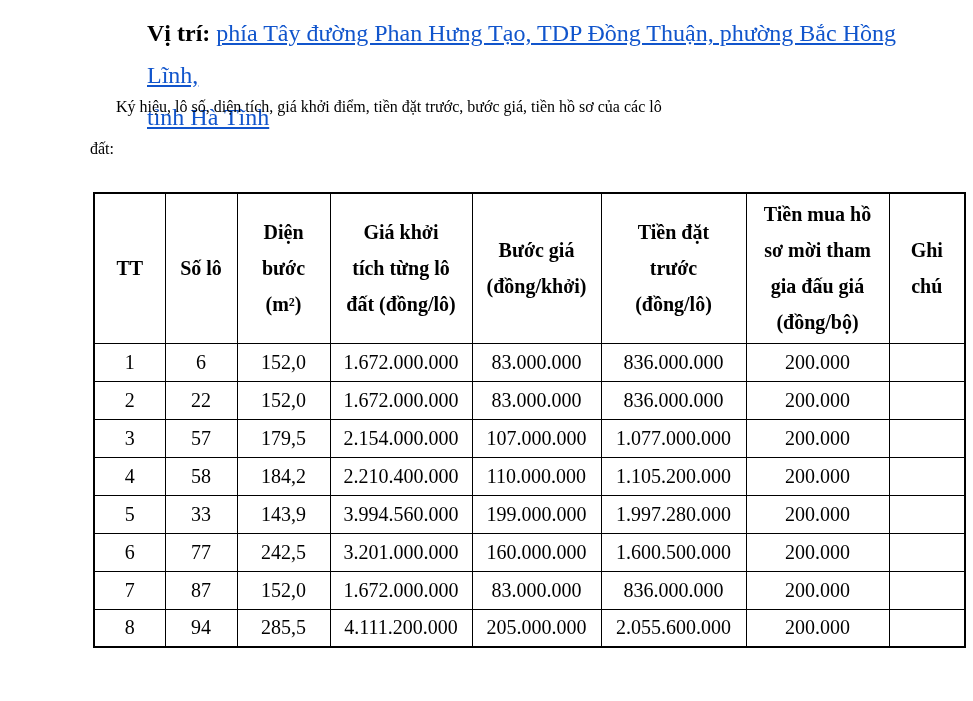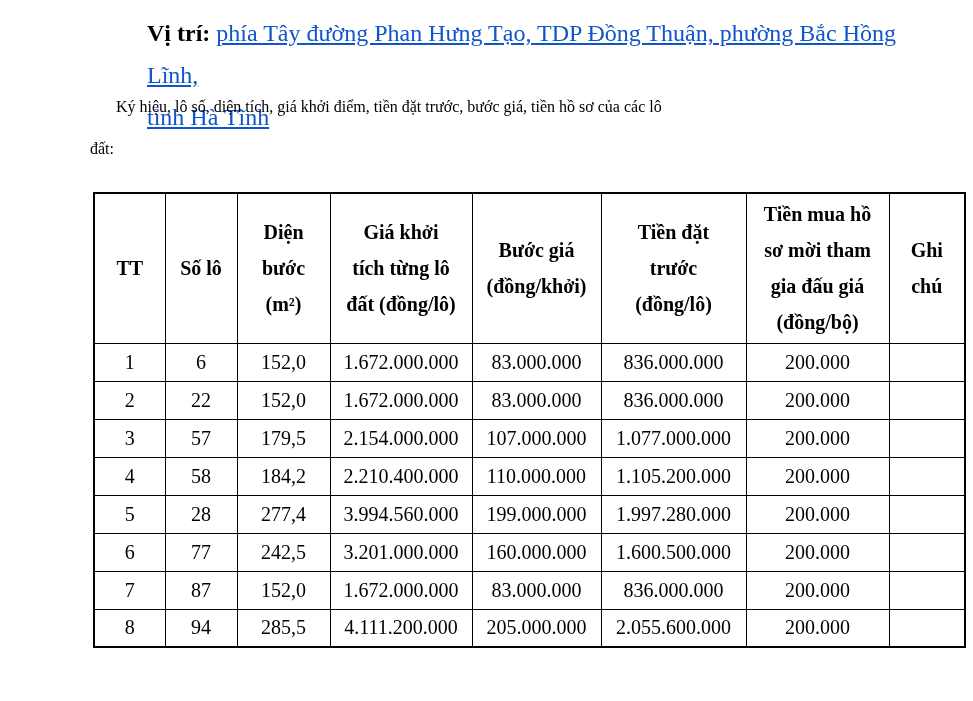--- a/index.html
+++ b/index.html
@@ -150,22 +150,22 @@
         <td>58</td>
         <td>184,2</td>
         <td>2.210.400.000</td>
         <td>110.000.000</td>
         <td>1.105.200.000</td>
         <td>200.000</td>
         <td></td>
       </tr>
       <tr>
         <td>5</td>
-        <td>28</td>
-        <td>277,4</td>
+        <td>33</td>
+        <td>143,9</td>
         <td>3.994.560.000</td>
         <td>199.000.000</td>
         <td>1.997.280.000</td>
         <td>200.000</td>
         <td></td>
       </tr>
       <tr>
         <td>6</td>
         <td>77</td>
         <td>242,5</td>

